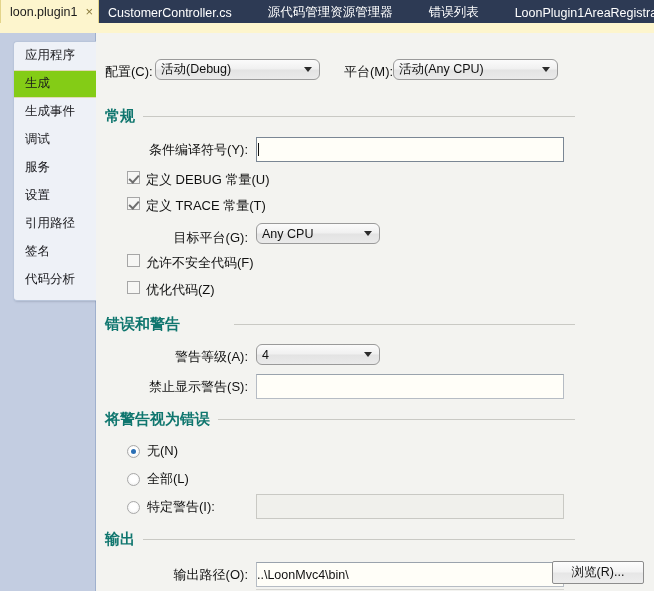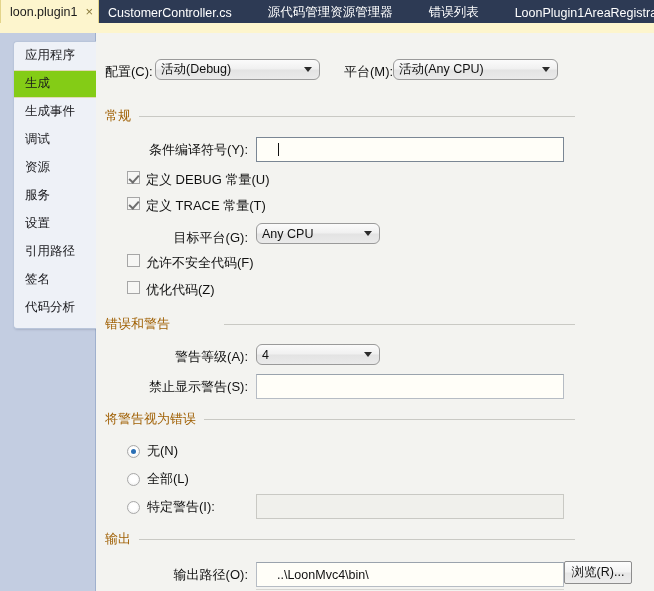--- a/index.html
+++ b/index.html
@@ -127,23 +127,23 @@
   }
 
   
   .section {
     position: absolute;
     display: flex;
     align-items: center;
     width: 470px;
   }
   .section .stitle {
-    font-size: 13px;
-    font-weight: normal;
-    color: #a16207;
+    font-size: 15px;
+    font-weight: bold;
+    color: #0f766e;
     white-space: nowrap;
     padding-right: 8px;
   }
   .section .srule {
     flex: 1;
     height: 1px;
     background: #c9c9c4;
   }
 
   
@@ -176,21 +176,21 @@
 
   
   .tbox {
     box-sizing: border-box;
     height: 25px;
     background: #fffef8;
     border: 1px solid #b6bcc4;
     border-top-color: #9aa3ad;
     display: flex;
     align-items: center;
-    padding-left: 20px;
+    padding-left: 0;
     font-size: 12.5px;
     color: #111;
     overflow: hidden;
     white-space: nowrap;
   }
   .tbox.readonly {
     background: #f0f0ec;
     border-color: #c9c9c4;
     color: #6b6b6b;
   }
@@ -312,23 +312,20 @@
       <div class="cat selected">
         <span>生成</span>
       </div>
       <div class="cat">
         <span>生成事件</span>
       </div>
       <div class="cat">
         <span>调试</span>
       </div>
       <div class="cat">
-        <span>资源</span>
-      </div>
-      <div class="cat">
         <span>服务</span>
       </div>
       <div class="cat">
         <span>设置</span>
       </div>
       <div class="cat">
         <span>引用路径</span>
       </div>
       <div class="cat">
         <span>签名</span>
@@ -445,20 +442,20 @@
       <span class="stitle">输出</span>
       <span class="srule"></span>
     </div>
 
     <div class="row" style="left:0px; top:533px; width:152px; justify-content:flex-end;">
       <span class="lbl right">输出路径(O):</span>
     </div>
     <div class="tbox" style="position:absolute; left:160px; top:529px; width:308px;">
       <span>..\LoonMvc4\bin\</span>
     </div>
-    <div class="btn" style="position:absolute; left:468px; top:528px; width:68px;">
+    <div class="btn" style="position:absolute; left:456px; top:528px; width:92px;">
       <span>浏览(R)...</span>
     </div>
 
     <div class="divline" style="left:160px; top:556px; width:308px;"></div>
 
   </div>
 </div>
 
 </body></html>

